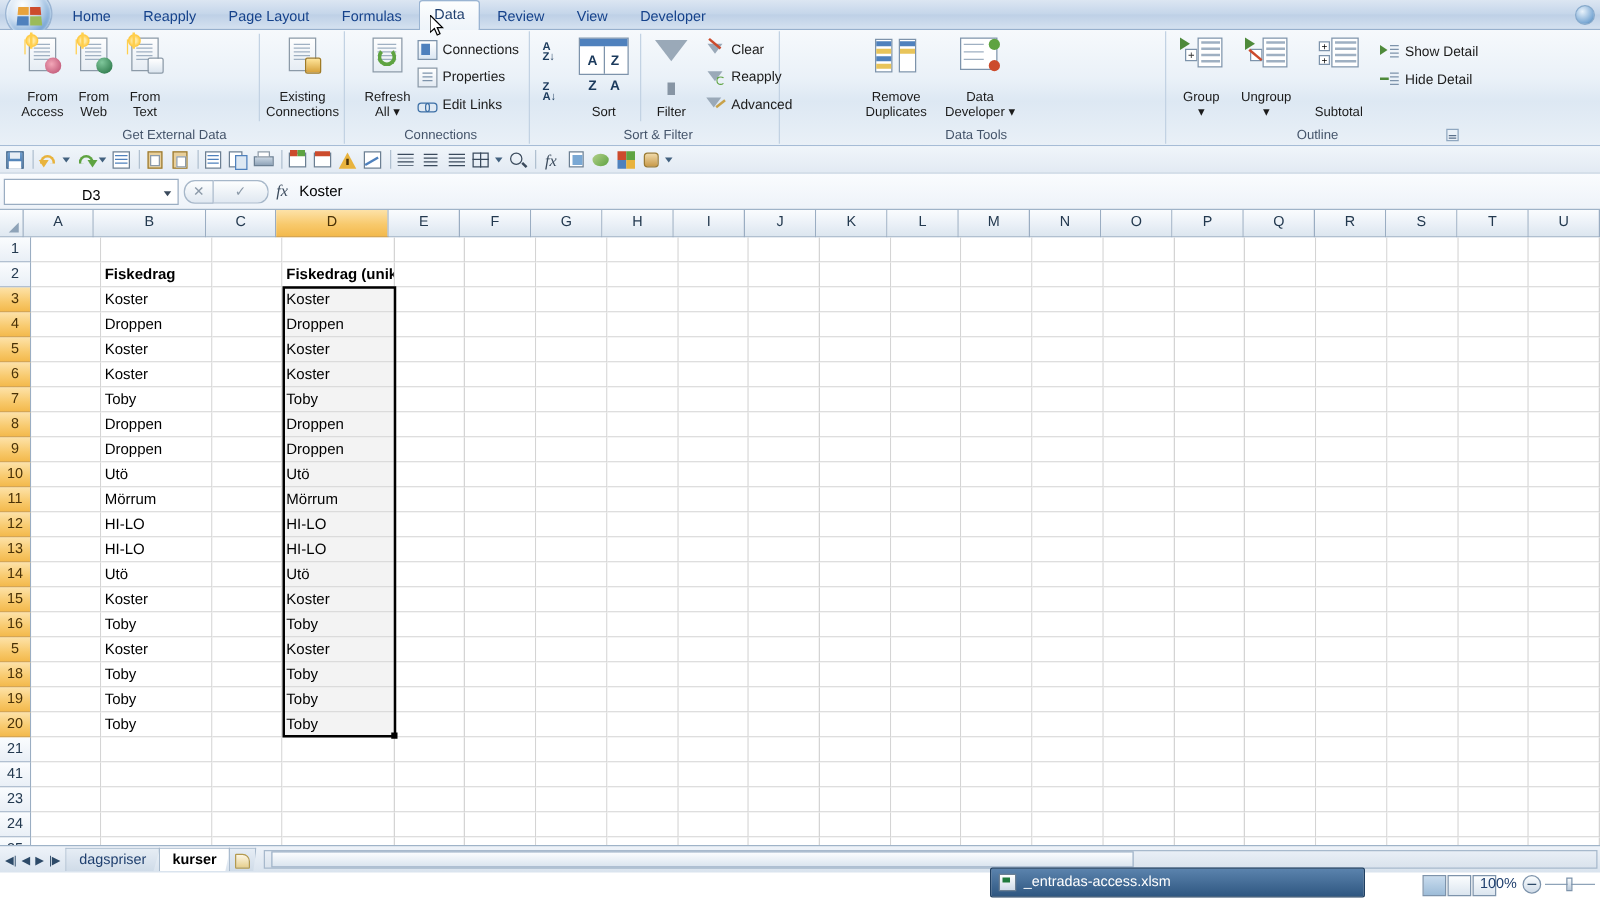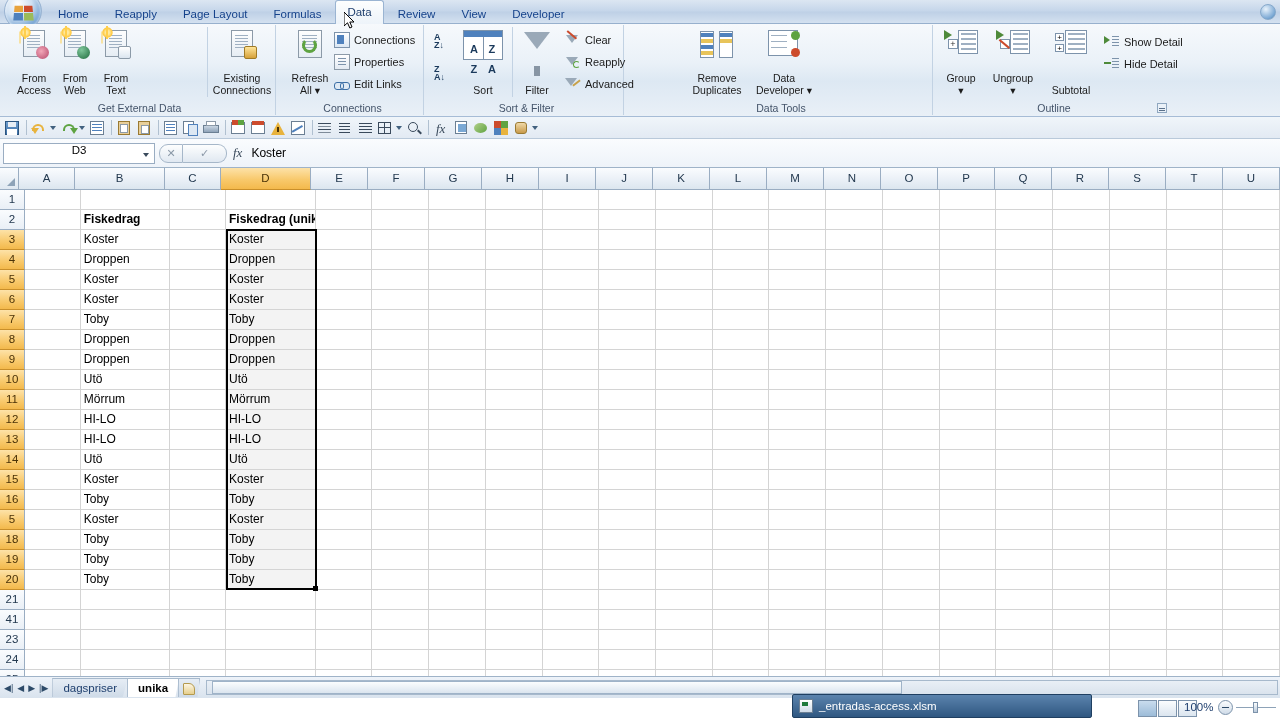--- a/index.html
+++ b/index.html
@@ -155,23 +155,23 @@
     border-top: 4px solid #42617f; align-self: center; margin: 0 3px 0 0;
   }
 
   
   .fbar {
     position: absolute; top: 139px; left: 0; width: 1280px; height: 29px;
     background: linear-gradient(to bottom,#fafcfe,#eef3f9);
     border-bottom: 1px solid #9fb3c8; display: flex; align-items: center;
   }
   .namebox {
-    width: 152px; height: 21px; margin-left: 3px;
+    width: 140px; height: 21px; margin-left: 3px;
     background: #fff; border: 1px solid #9aadc2;
-    display: flex; align-items: flex-start; justify-content: center;
+    display: flex; align-items: flex-end; justify-content: center;
     font-size: 11.5px; color: #000; position: relative;
   }
   .namebox .nbarrow {
     position:absolute; right:5px; top:9px; width:0;height:0;
     border-left:3.5px solid transparent; border-right:3.5px solid transparent; border-top:4px solid #3a4a5c;
   }
   .fbtns { display: flex; align-items: center; margin-left: 4px; }
   .fbtn {
     width: 22px; height: 19px; border: 1px solid #a6b7c9;
     background: linear-gradient(to bottom,#fdfefe,#e0e8f1);
@@ -1324,21 +1324,21 @@
   </div>
 
   <div class="tabstrip">
     <div class="navbtns">
       <span class="navbtn">◀|</span>
       <span class="navbtn">◀</span>
       <span class="navbtn">▶</span>
       <span class="navbtn">|▶</span>
     </div>
     <div class="stab">dagspriser</div>
-    <div class="stab active">unika</div>
+    <div class="stab active">kurser</div>
     <div class="stabnew"></div>
     <div class="hscroll">
       <div class="thumb"></div>
     </div>
   </div>
 
 
   <div class="tbwin">
     <span class="ti"></span>
     <span class="tl">_entradas-access.xlsm</span>

